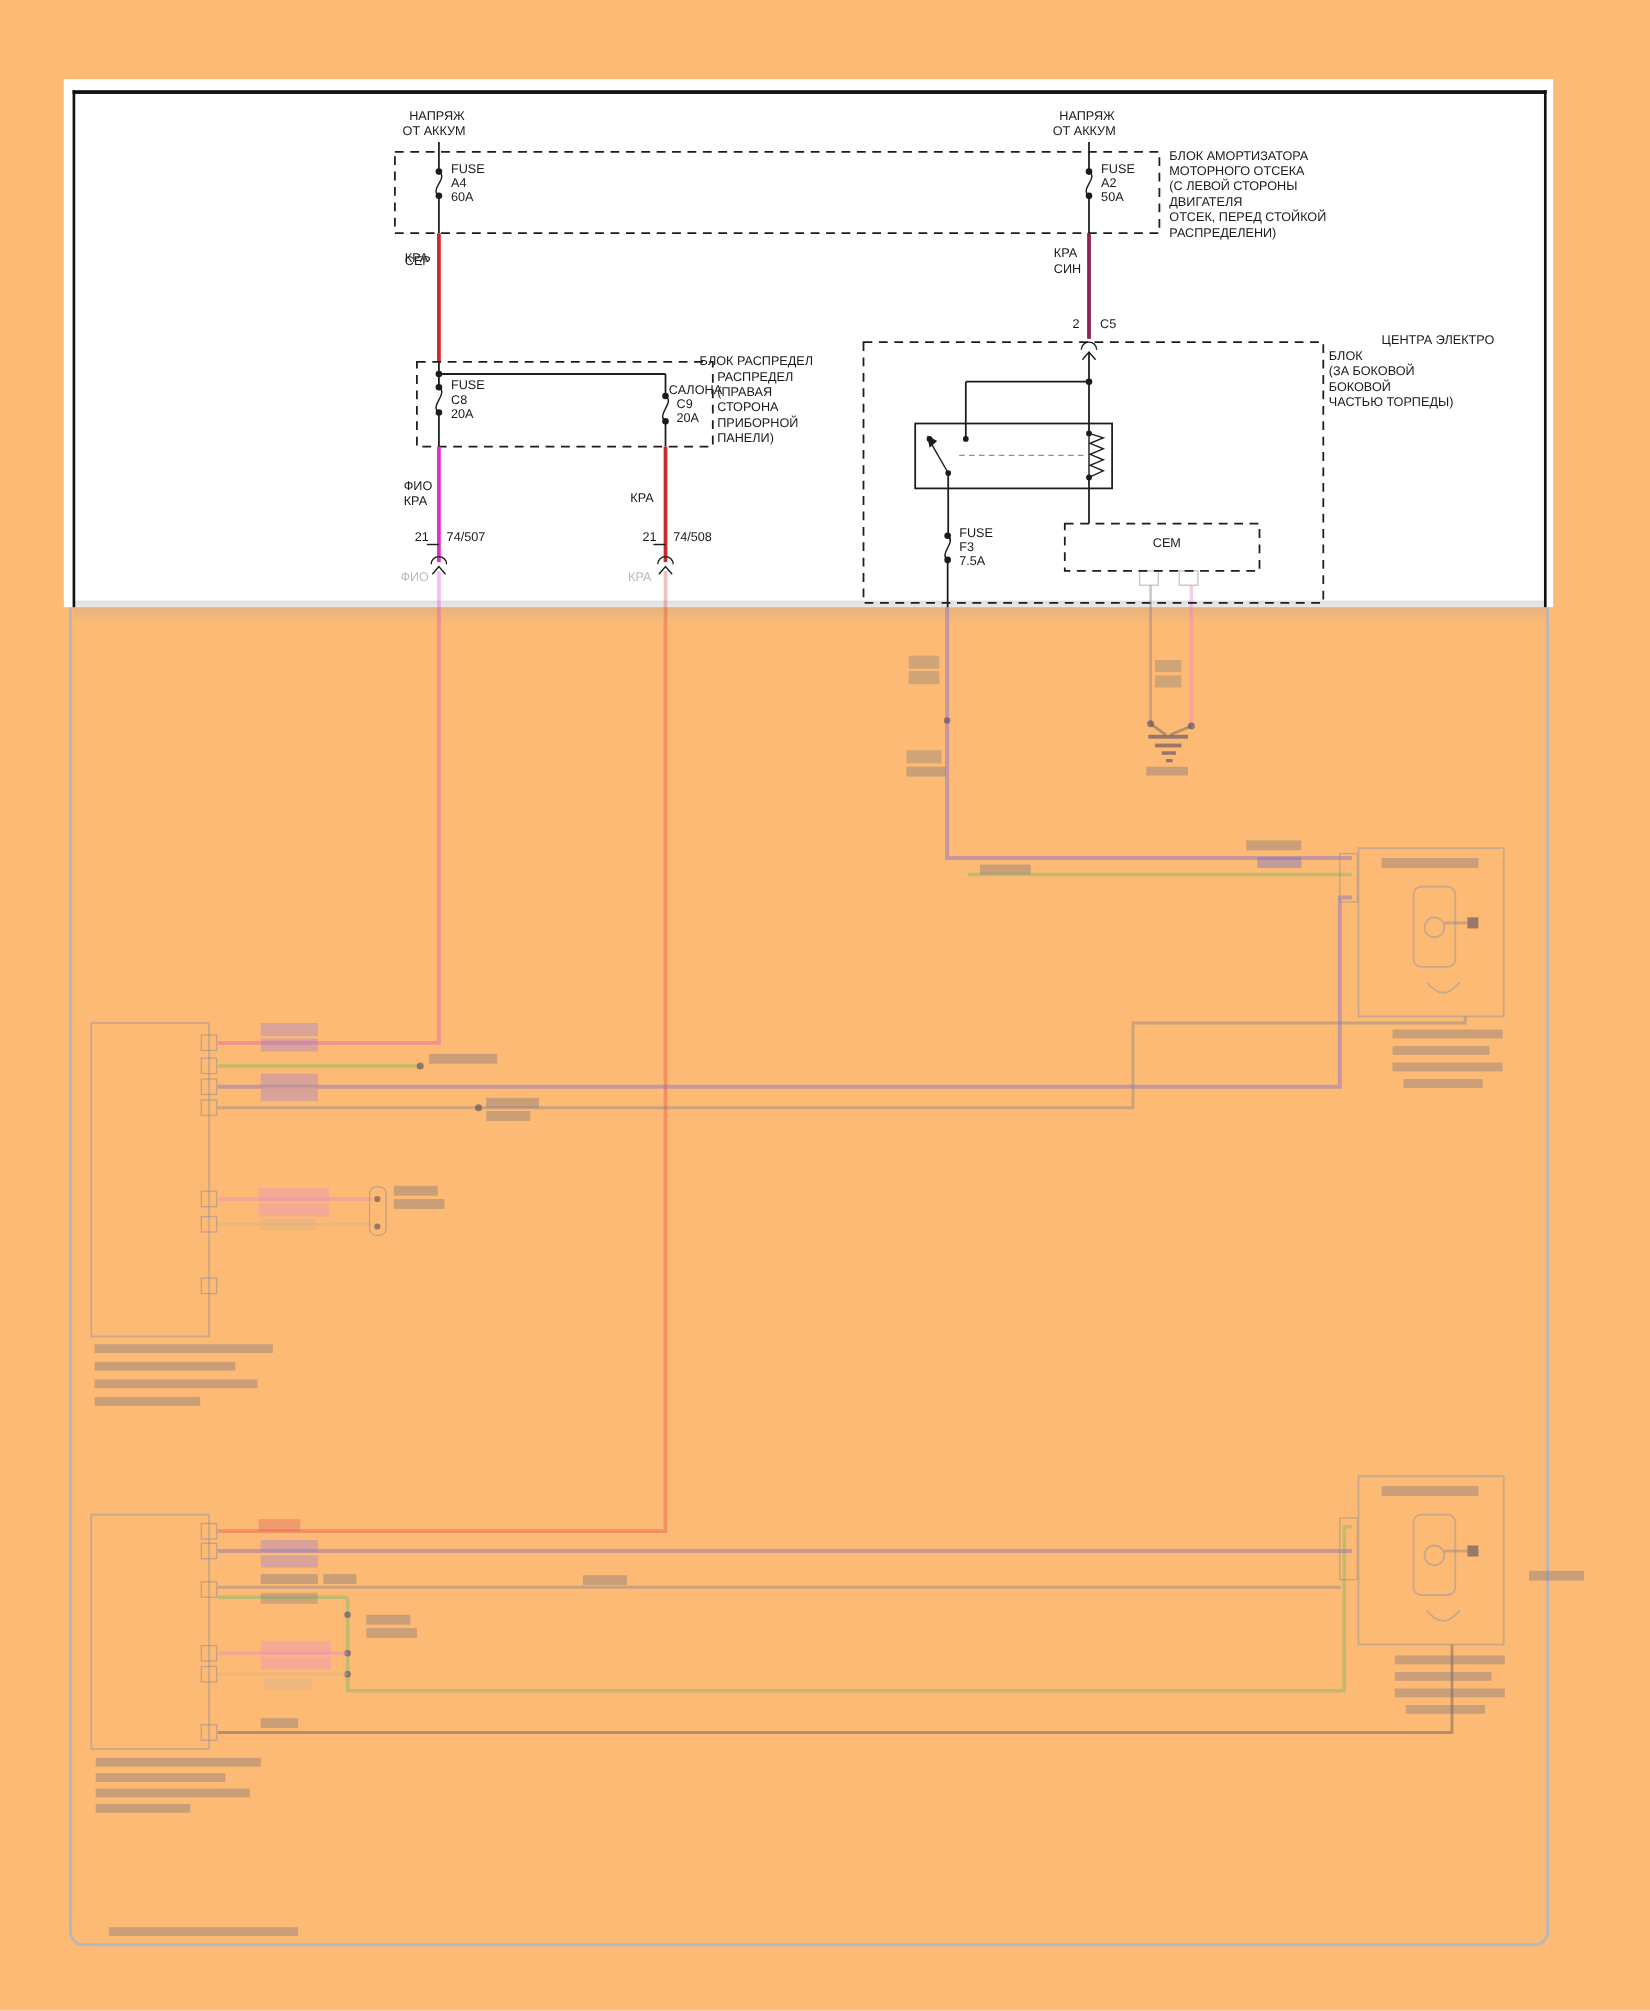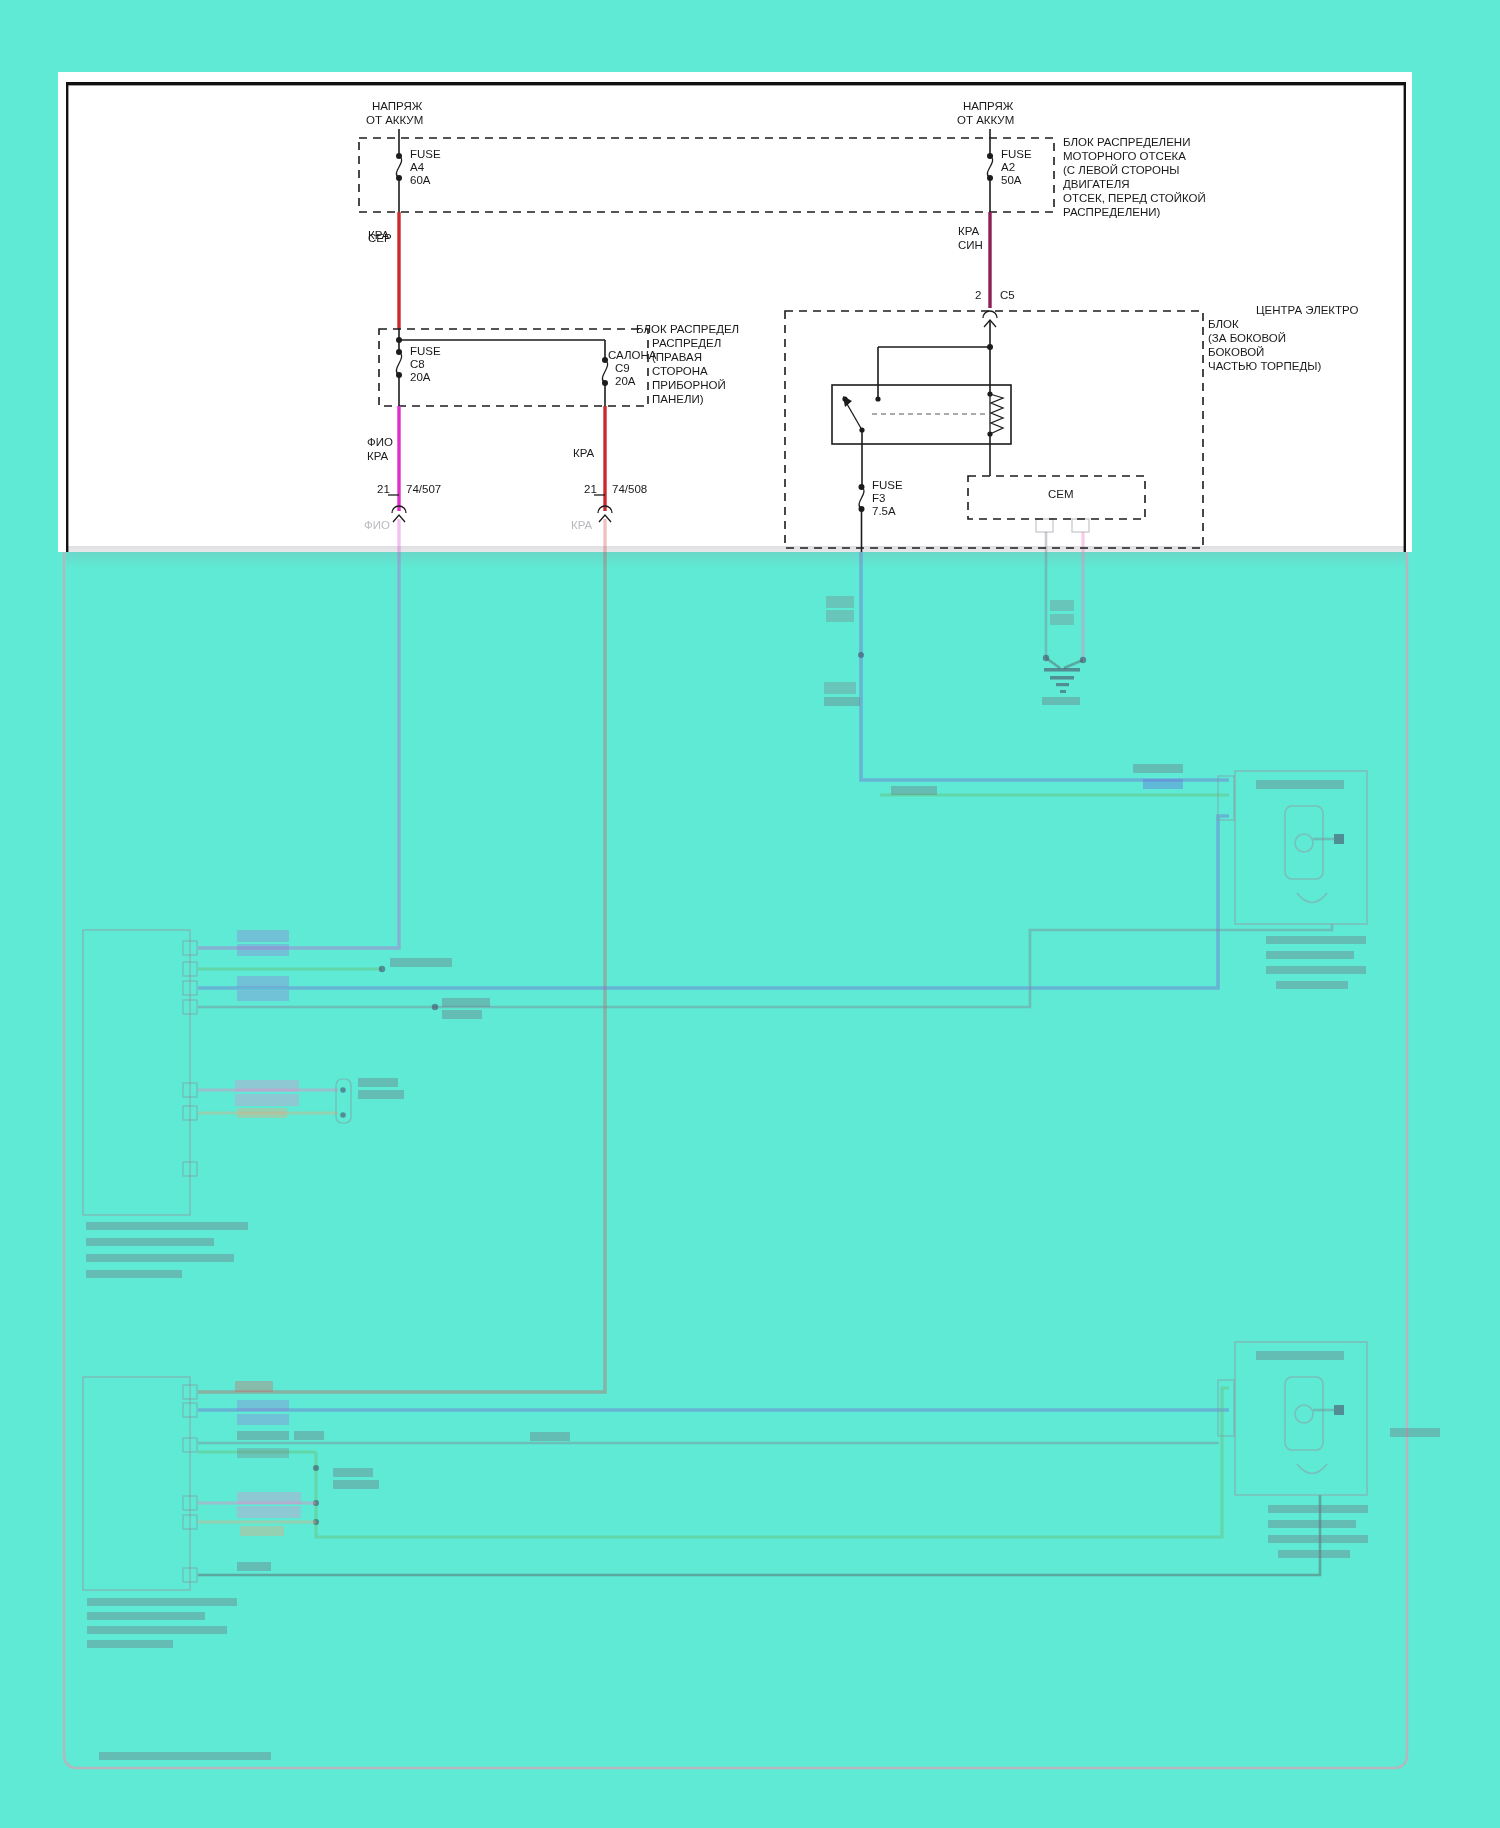--- a/index.html
+++ b/index.html
@@ -1,16 +1,16 @@
 <!DOCTYPE html>
 <html><head>
 <meta charset="utf-8">
 <style>
   html,body{margin:0;padding:0;background:#fff;}
-  #stage{position:relative;width:1500px;height:1828px;background:#5eead4;overflow:hidden;
+  #stage{position:relative;width:1500px;height:1828px;background:#fdba74;overflow:hidden;
          font-family:"Liberation Sans",sans-serif;}
   #wiring{position:absolute;left:0;top:0;}
   .lbl{position:absolute;font:11.5px/1.15 "Liberation Sans",sans-serif;color:#1a1a1a;white-space:nowrap;}
   .lbl.faded{color:rgba(100,100,112,0.45);}
   
   .k{stroke:#1c1c1c;stroke-width:1.6;fill:none;}
   .kthin{stroke:#1c1c1c;stroke-width:1.3;fill:none;}
   .dash{stroke-dasharray:8 6;}
   .dot{fill:#1c1c1c;stroke:none;}
   .graydash{stroke:#909090;stroke-width:1.3;fill:none;stroke-dasharray:5 4;}
@@ -308,21 +308,21 @@
 <div class="lbl" style="left:963px;top:100px">НАПРЯЖ</div>
 <div class="lbl" style="left:957px;top:114px">ОТ АККУМ</div>
 <div class="lbl" style="left:1001px;top:148px">FUSE</div>
 <div class="lbl" style="left:1001px;top:161px">A2</div>
 <div class="lbl" style="left:1001px;top:174px">50A</div>
 <div class="lbl" style="left:958px;top:225px">КРА</div>
 <div class="lbl" style="left:958px;top:239px">СИН</div>
 <div class="lbl" style="left:975px;top:289px">2</div>
 <div class="lbl" style="left:1000px;top:289px">C5</div>
 
-<div class="lbl" style="left:1063px;top:136px">БЛОК РАСПРЕДЕЛЕНИ</div>
+<div class="lbl" style="left:1063px;top:136px">БЛОК АМОРТИЗАТОРА</div>
 <div class="lbl" style="left:1063px;top:150px">МОТОРНОГО ОТСЕКА</div>
 <div class="lbl" style="left:1063px;top:164px">(С ЛЕВОЙ СТОРОНЫ</div>
 <div class="lbl" style="left:1063px;top:178px">ДВИГАТЕЛЯ</div>
 <div class="lbl" style="left:1063px;top:192px">ОТСЕК, ПЕРЕД СТОЙКОЙ</div>
 <div class="lbl" style="left:1063px;top:206px">РАСПРЕДЕЛЕНИ)</div>
 
 <div class="lbl" style="left:410px;top:345px">FUSE</div>
 <div class="lbl" style="left:410px;top:358px">C8</div>
 <div class="lbl" style="left:410px;top:371px">20A</div>
 

